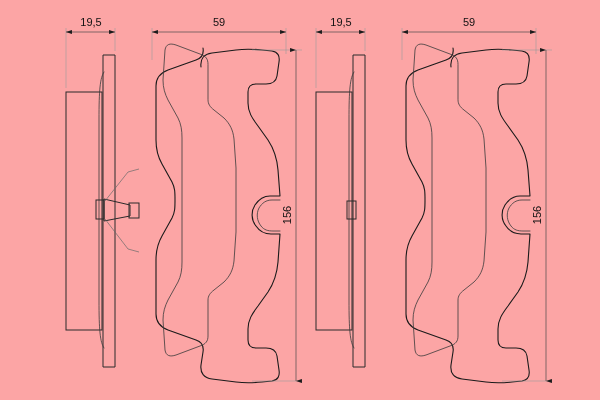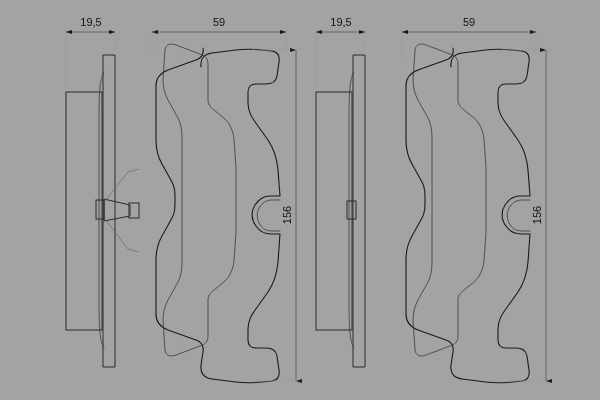--- a/index.html
+++ b/index.html
@@ -10,21 +10,21 @@
   body {
     width: 600px;
     height: 400px;
     font-family: "Liberation Sans", sans-serif;
     overflow: hidden;
   }
   #drawing-root {
     position: relative;
     width: 600px;
     height: 400px;
-    background: #a3a3a3;
+    background: #fca5a5;
   }
   svg.tech-drawing {
     display: block;
     width: 600px;
     height: 400px;
   }
   .part-outline {
     fill: none;
     stroke: #1a1a1a;
     stroke-width: 1.1;

